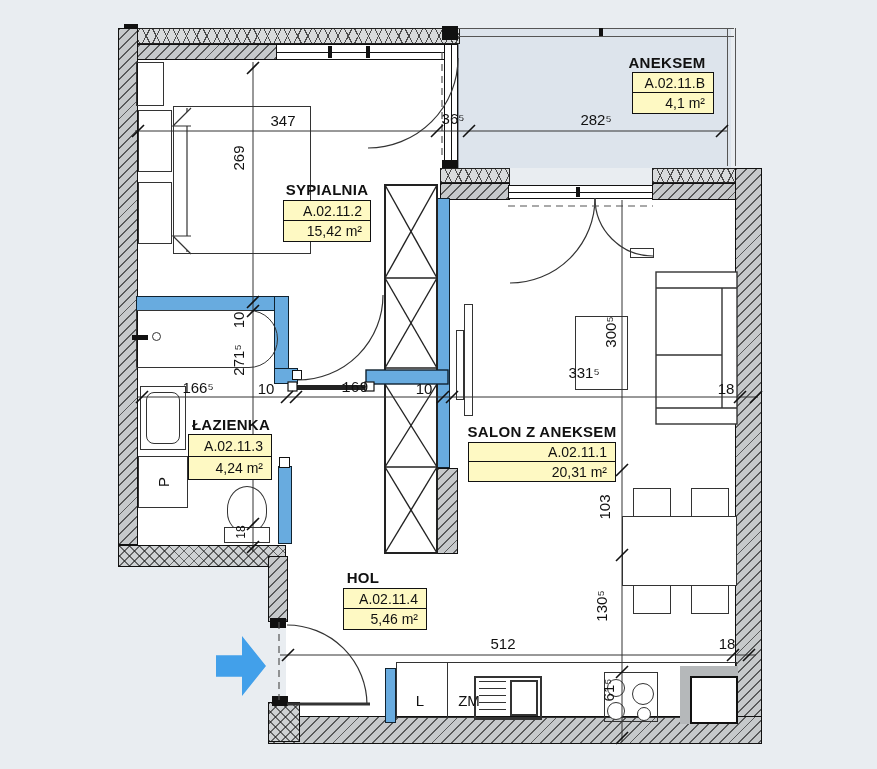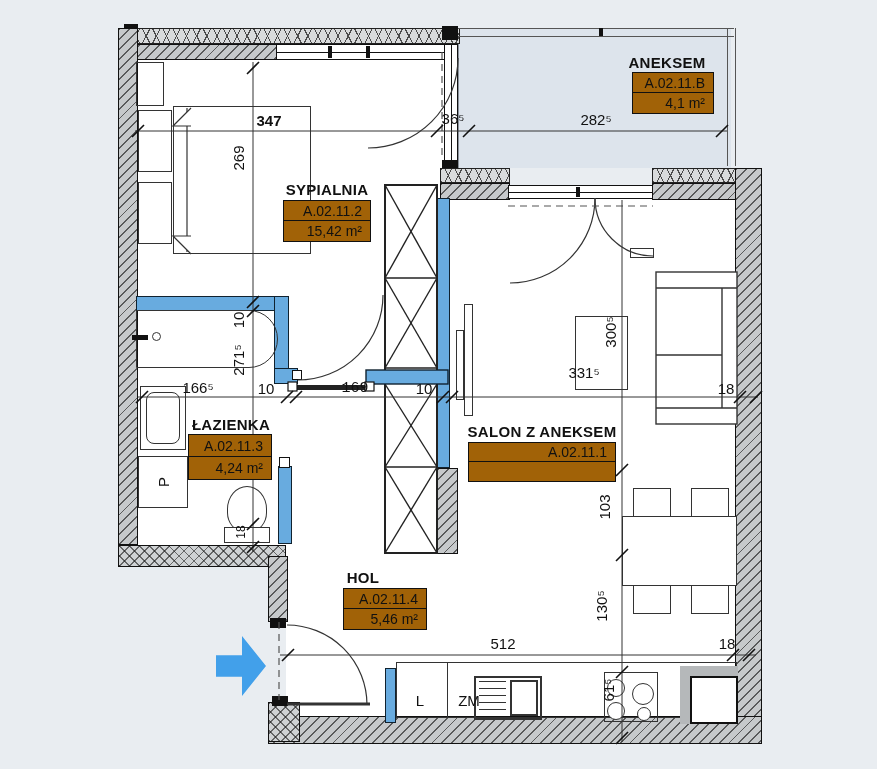--- a/index.html
+++ b/index.html
@@ -27,21 +27,21 @@
   .winv{position:absolute;background:#fff;border:1.4px solid #111;box-sizing:border-box;}
   .winv::before{content:"";position:absolute;top:0;bottom:0;left:50%;border-left:1px solid #111;}
   .mull{position:absolute;background:#111;}
   .furn-t{position:absolute;background:transparent;border:1.3px solid #333;box-sizing:border-box;}
   .dim{position:absolute;color:#111;font-size:15px;white-space:nowrap;
        transform:translate(-50%,-50%);line-height:1;}
   .dim.rot{transform:translate(-50%,-50%) rotate(-90deg);}
   .dim.small{font-size:12px;}
   .rtitle{position:absolute;color:#111;font-weight:bold;font-size:15px;white-space:nowrap;
        transform:translate(-50%,-50%);letter-spacing:.3px;}
-  .rbox{position:absolute;background:#a16207;border:1.4px solid #111;box-sizing:border-box;}
+  .rbox{position:absolute;background:#fef9c3;border:1.4px solid #111;box-sizing:border-box;}
   .rbox .row{height:50%;box-sizing:border-box;font-size:14px;color:#111;
        display:flex;align-items:center;justify-content:flex-end;padding-right:8px;white-space:nowrap;}
   .rbox .row:first-child{border-bottom:1.2px solid #111;}
   .fixlab{position:absolute;color:#111;font-size:15px;transform:translate(-50%,-50%);}
   .fixlab.rot{transform:translate(-50%,-50%) rotate(-90deg);}
   .circle{position:absolute;border:1.4px solid #333;border-radius:50%;box-sizing:border-box;background:#fff;}
   .arrow{position:absolute;background:#42a0ea;
       clip-path:polygon(0% 32%, 52% 32%, 52% 0%, 100% 50%, 52% 100%, 52% 68%, 0% 68%);}
   svg{position:absolute;left:0;top:0;}
   .stripes{position:absolute;background:repeating-linear-gradient(180deg,#333 0 1.3px,transparent 1.3px 7px);}
@@ -218,21 +218,21 @@
       <line x1="282" y1="661" x2="294" y2="649"></line>
         <line x1="727" y1="661" x2="739" y2="649"></line>
       <line x1="743" y1="661" x2="755" y2="649"></line>
       <line x1="616" y1="476" x2="628" y2="464"></line>
         <line x1="616" y1="561" x2="628" y2="549"></line>
       <line x1="616" y1="678" x2="628" y2="666"></line>
         <line x1="616" y1="744" x2="628" y2="732"></line>
     </g>
   </svg>
 
-  <div class="dim" style="left:269px;top:120px;font-weight:bold;">347</div>
+  <div class="dim" style="left:283px;top:120px;">347</div>
   <div class="dim" style="left:453px;top:118px;">36⁵</div>
   <div class="dim" style="left:596px;top:119px;">282⁵</div>
   <div class="dim rot" style="left:238px;top:158px;">269</div>
   <div class="dim" style="left:198px;top:387px;">166⁵</div>
   <div class="dim" style="left:266px;top:388px;">10</div>
   <div class="dim" style="left:355px;top:388px;font-family:Liberation Mono, monospace;">169</div>
   <div class="dim" style="left:424px;top:388px;">10</div>
   <div class="dim" style="left:584px;top:372px;">331⁵</div>
   <div class="dim" style="left:726px;top:388px;">18</div>
   <div class="dim rot" style="left:238px;top:320px;">10</div>
@@ -259,20 +259,21 @@
 
   <div class="rtitle" style="left:231px;top:424px;">ŁAZIENKA</div>
   <div class="rbox" style="left:188px;top:434px;width:84px;height:46px;">
     <div class="row">A.02.11.3</div>
     <div class="row">4,24 m²</div>
   </div>
 
   <div class="rtitle" style="left:542px;top:431px;">SALON Z ANEKSEM</div>
   <div class="rbox" style="left:468px;top:442px;width:148px;height:40px;">
     <div class="row">A.02.11.1</div>
+    <div class="row">20,31 m²</div>
   </div>
 
   <div class="rtitle" style="left:363px;top:577px;">HOL</div>
   <div class="rbox" style="left:343px;top:588px;width:84px;height:42px;">
     <div class="row">A.02.11.4</div>
     <div class="row">5,46 m²</div>
   </div>
 
   <div class="fixlab" style="left:420px;top:700px;">L</div>
   <div class="fixlab" style="left:469px;top:700px;">ZM</div>

